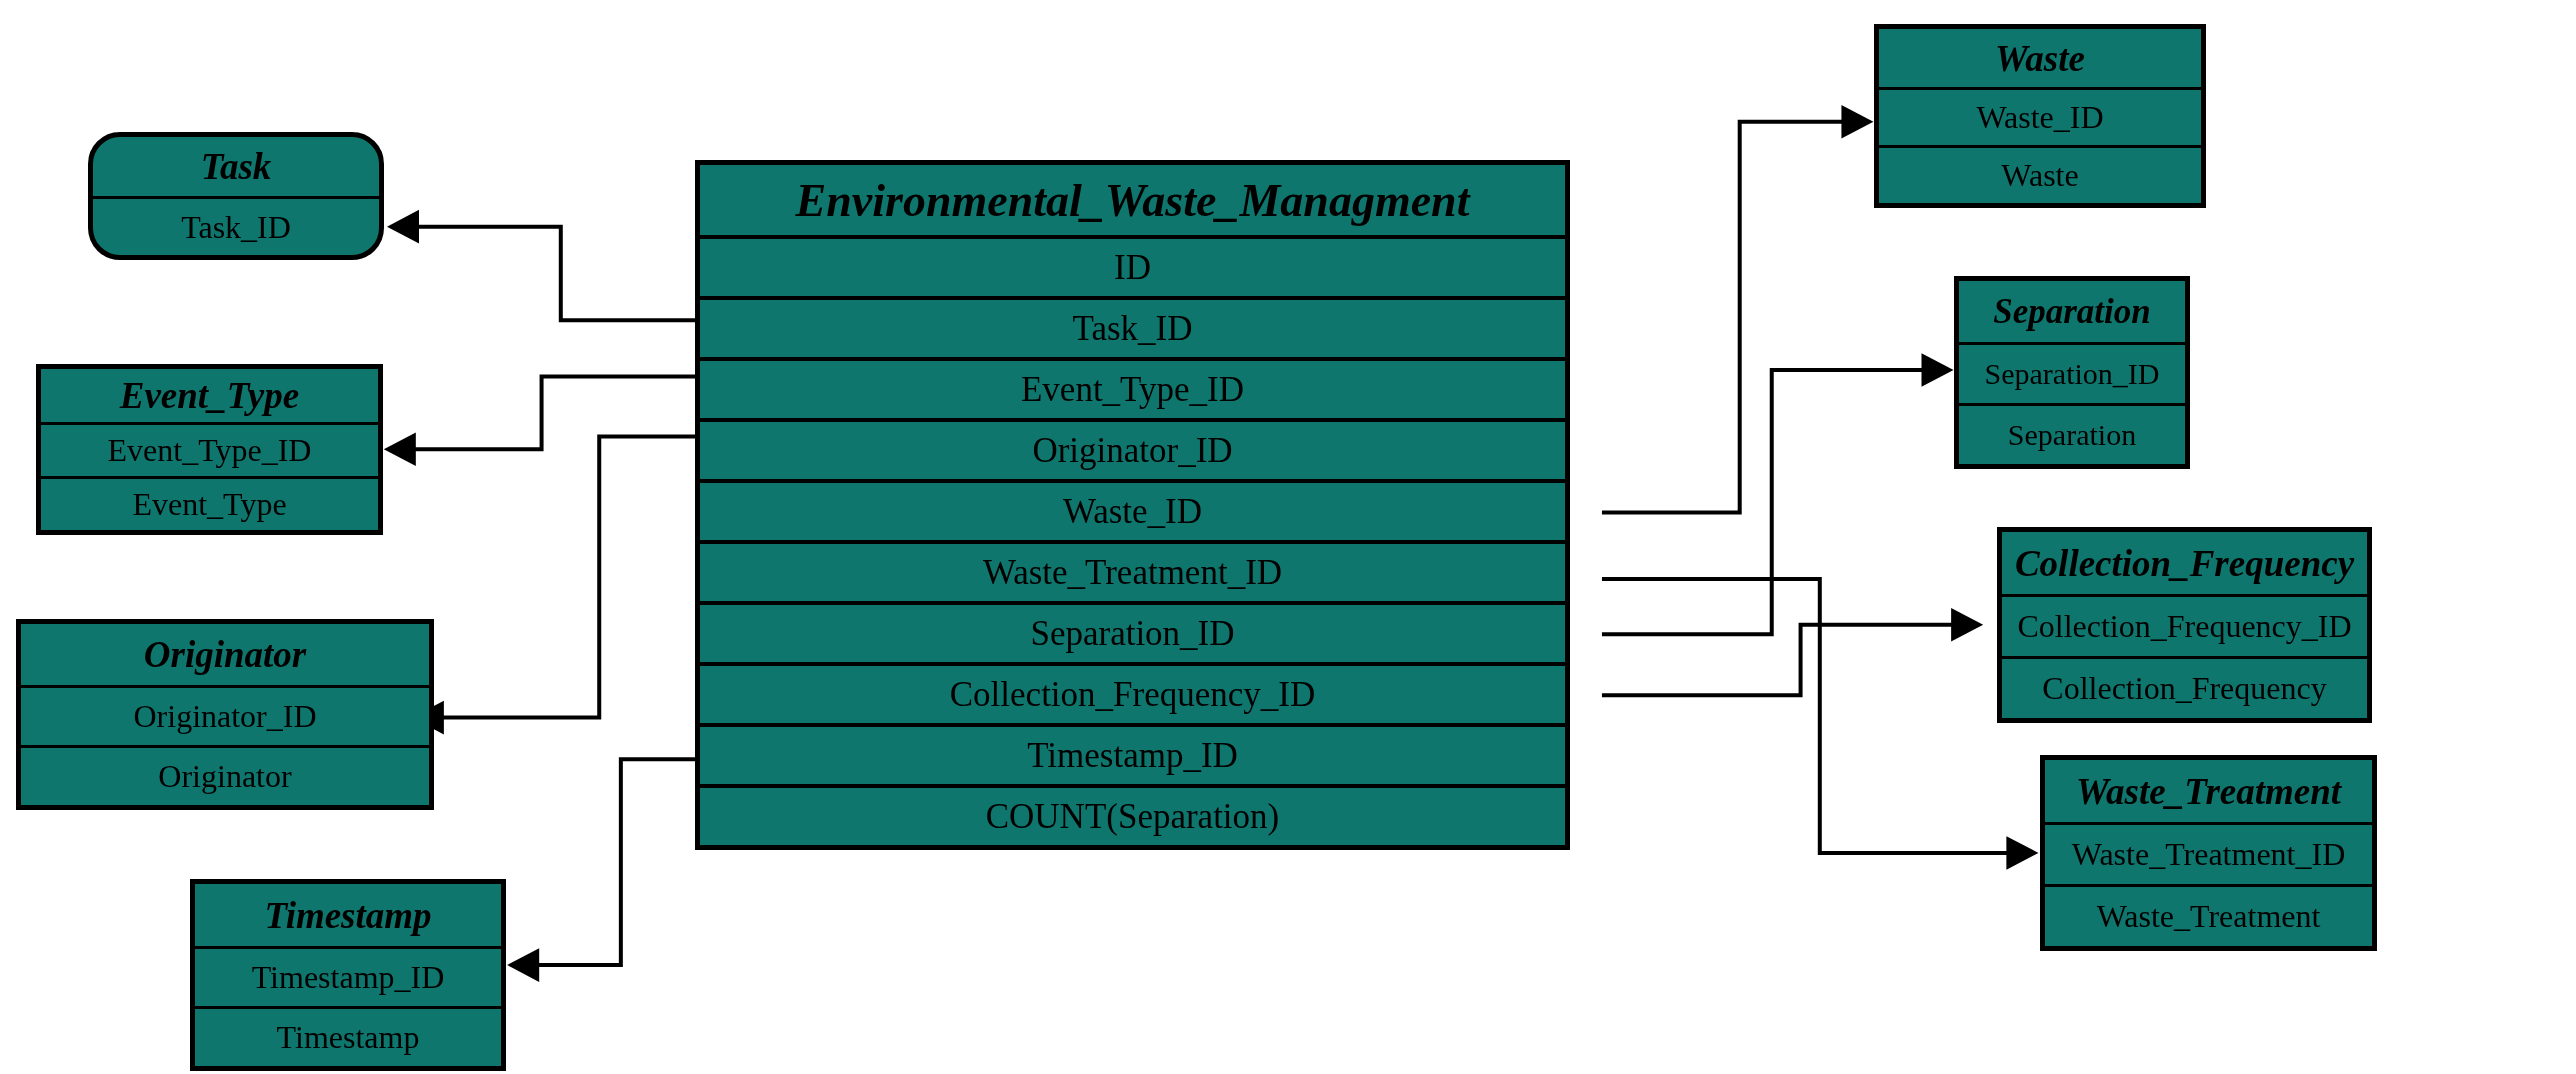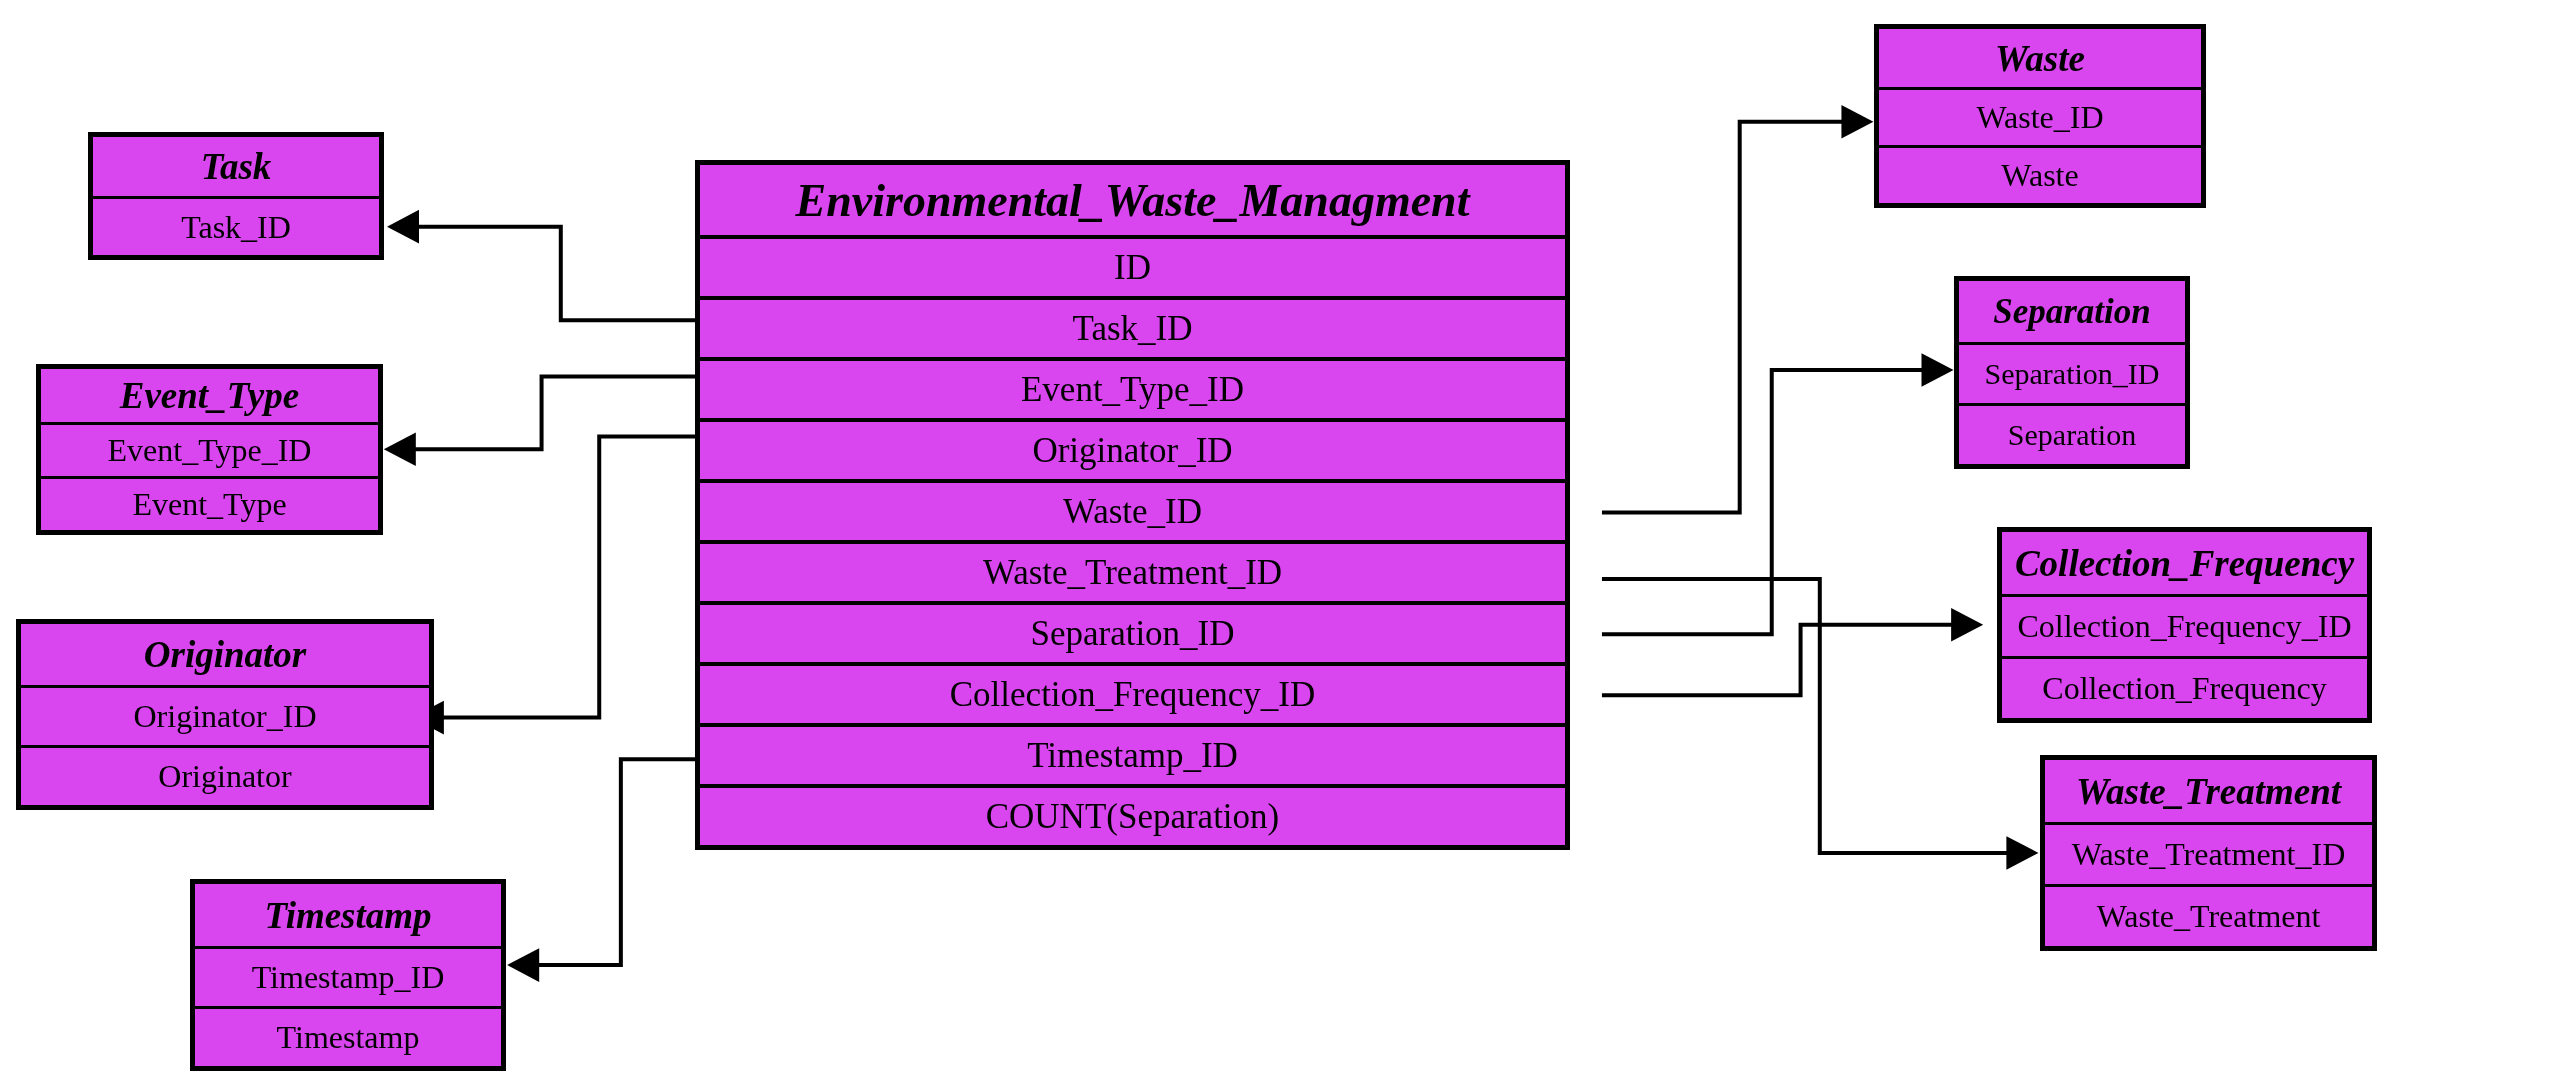--- a/index.html
+++ b/index.html
@@ -1,20 +1,20 @@
 <!DOCTYPE html>
 <html style="font-size:13px"><head>
 <meta charset="utf-8">
 <style>
   html,body{margin:0;padding:0;background:#ffffff;}
   body{width:2576px;height:1074px;position:relative;font-family:"Liberation Serif","DejaVu Serif",serif;}
   #canvas{position:absolute;left:0;top:0;width:2576px;height:1074px;background:#ffffff;overflow:hidden;}
   *{box-sizing:border-box;}
   svg.wires{position:absolute;left:0;top:0;width:2576px;height:1074px;z-index:1;}
-  .tbl{position:absolute;z-index:2;background:#d946ef;border:5.6px solid #000000;display:flex;flex-direction:column;}
+  .tbl{position:absolute;z-index:2;background:#0f766e;border:5.6px solid #000000;display:flex;flex-direction:column;}
   .tbl .hdr{height:var(--hh);display:flex;align-items:center;justify-content:center;
             font-weight:bold;font-style:italic;font-size:var(--ts,37px);color:#000000;white-space:nowrap;}
   .tbl .row{height:var(--rh);display:flex;align-items:center;justify-content:center;
             border-top:3.2px solid #000000;font-size:var(--fs,32px);color:#000000;white-space:nowrap;}
   .tbl.central .row{border-top-width:4px;}
   .c-red{color:#ff0000;}
   .c-blue{color:#0000ff;}
   .wire{fill:none;stroke:#000000;stroke-width:5;}
   .ah{fill:#000000;stroke:none;}
 </style>
@@ -57,21 +57,21 @@
     <div class="row">Event_Type_ID</div>
     <div class="row">Originator_ID</div>
     <div class="row">Waste_ID</div>
     <div class="row">Waste_Treatment_ID</div>
     <div class="row">Separation_ID</div>
     <div class="row">Collection_Frequency_ID</div>
     <div class="row">Timestamp_ID</div>
     <div class="row c-blue">COUNT(Separation)</div>
   </div>
 
-  <div class="tbl" style="left:88px;top:132px;width:296px;--hh:59px;--rh:59px;">
+  <div class="tbl" style="left:88px;top:132px;width:296px;border-radius:32px;--hh:59px;--rh:59px;">
     <div class="hdr">Task</div>
     <div class="row">Task_ID</div>
   </div>
 
   <div class="tbl" style="left:36px;top:364px;width:347px;--hh:53px;--rh:54px;">
     <div class="hdr">Event_Type</div>
     <div class="row">Event_Type_ID</div>
     <div class="row c-red">Event_Type</div>
   </div>
 

